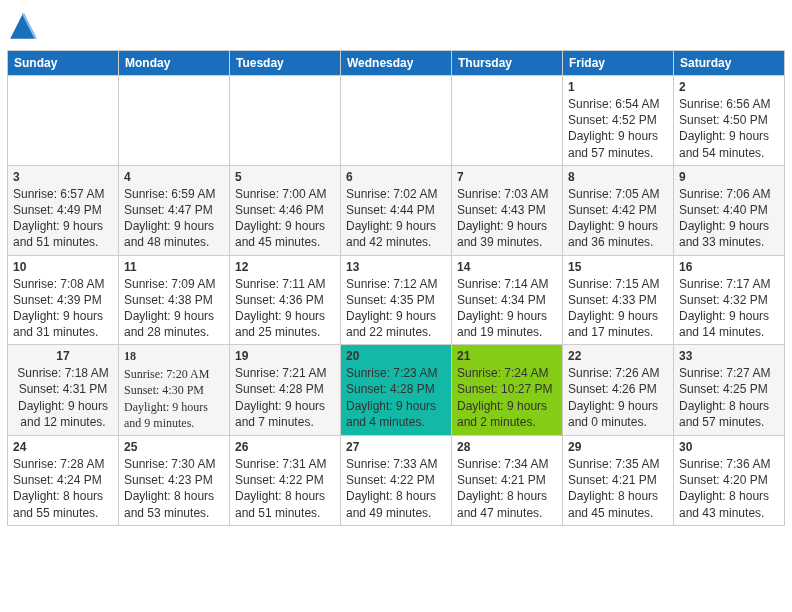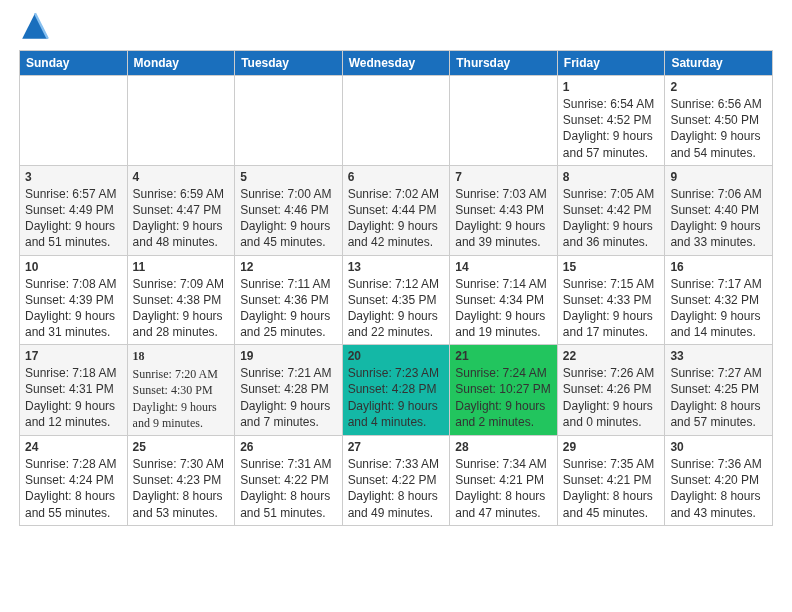--- a/index.html
+++ b/index.html
@@ -6,21 +6,21 @@
     body {
       font-family: Arial, sans-serif;
       background: #fff;
       width: 792px;
       height: 612px;
       overflow: hidden;
     }
     .page {
       width: 792px;
       height: 496px;
-      padding: 10px 19px;
+      padding: 10px 7px;
     }
     .header {
       display: flex;
       justify-content: space-between;
       align-items: flex-start;
       margin-bottom: 8px;
     }
     .logo {
       display: flex;
       align-items: center;
@@ -245,21 +245,21 @@
           </td>
           <td>
             <span class="day-num">16</span>
             <div class="day-info">Sunrise: 7:17 AM
 Sunset: 4:32 PM
 Daylight: 9 hours
 and 14 minutes.</div>
           </td>
         </tr>
         <tr>
-          <td style="background: rgb(245, 245, 245);">
+          <td style="background: rgb(245, 245, 245); text-align: center;">
             <span class="day-num">17</span>
             <div class="day-info">Sunrise: 7:18 AM
 Sunset: 4:31 PM
 Daylight: 9 hours
 and 12 minutes.</div>
           </td>
           <td style="background: rgb(245, 245, 245); font-family: Liberation Serif, serif;">
             <span class="day-num">18</span>
             <div class="day-info">Sunrise: 7:20 AM
 Sunset: 4:30 PM
@@ -273,21 +273,21 @@
 Daylight: 9 hours
 and 7 minutes.</div>
           </td>
           <td style="background: #14b8a6;">
             <span class="day-num">20</span>
             <div class="day-info">Sunrise: 7:23 AM
 Sunset: 4:28 PM
 Daylight: 9 hours
 and 4 minutes.</div>
           </td>
-          <td style="background: #22c55e; margin-left: 18px;">
+          <td style="background: #84cc16; margin-left: 18px;">
             <span class="day-num">21</span>
             <div class="day-info">Sunrise: 7:24 AM
 Sunset: 10:27 PM
 Daylight: 9 hours
 and 2 minutes.</div>
           </td>
           <td style="background: rgb(245, 245, 245);">
             <span class="day-num">22</span>
             <div class="day-info">Sunrise: 7:26 AM
 Sunset: 4:26 PM

